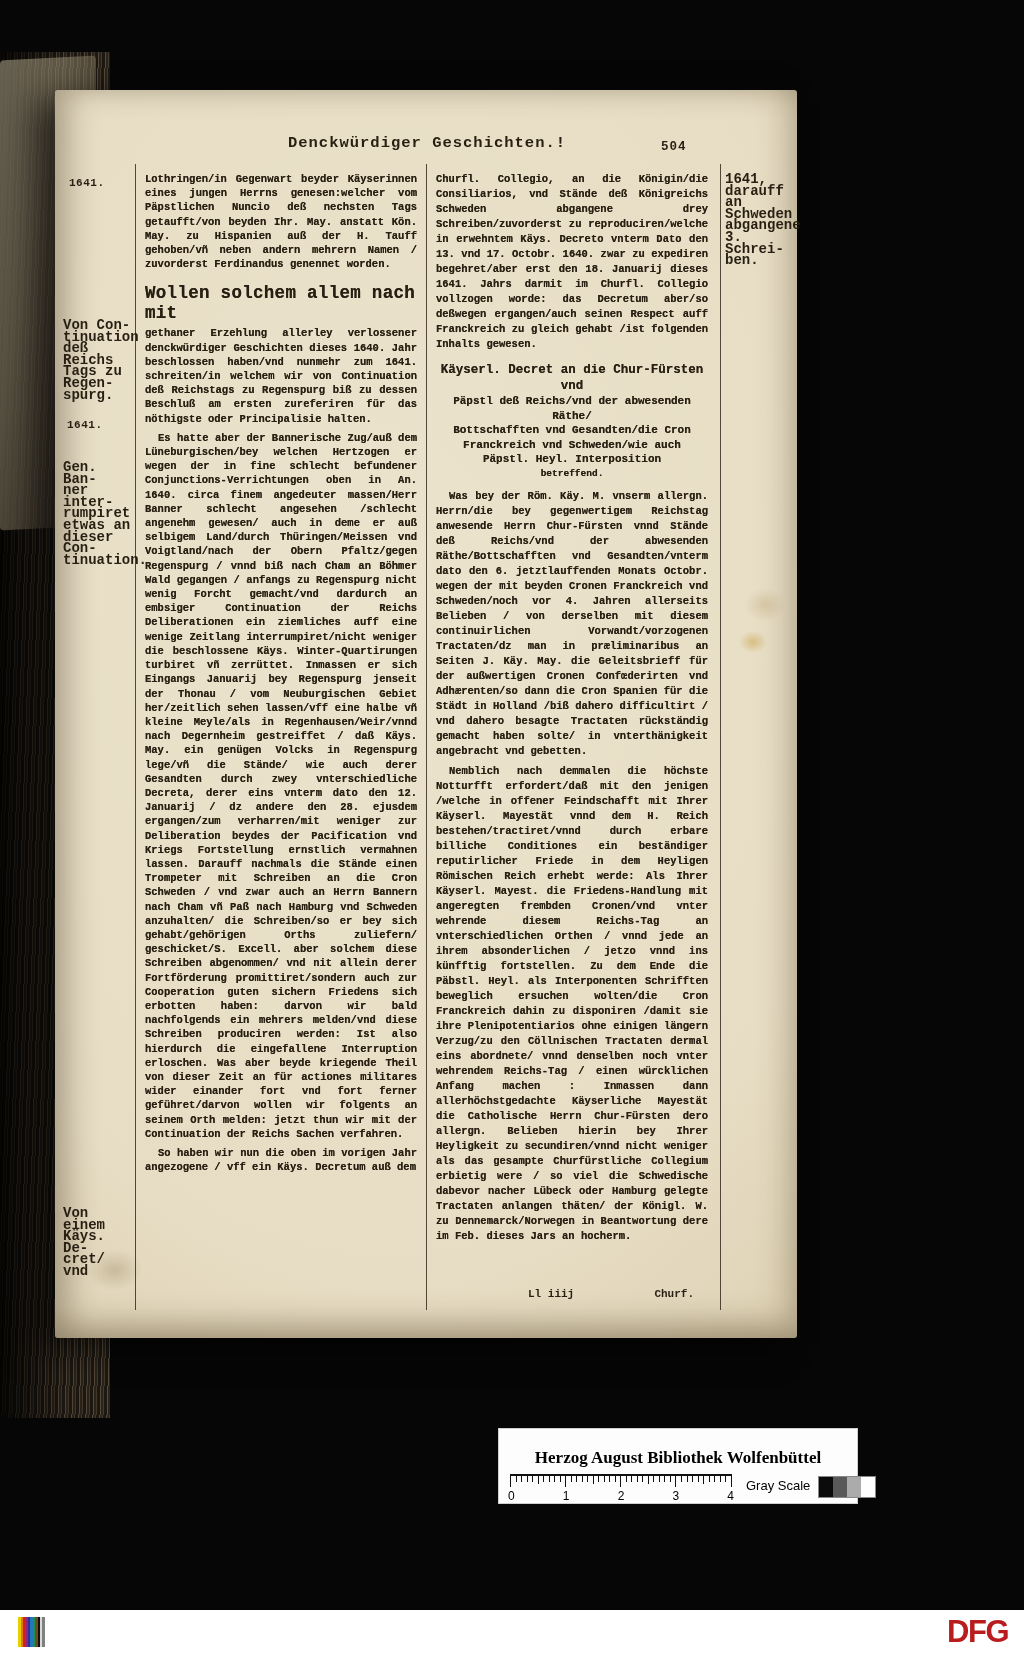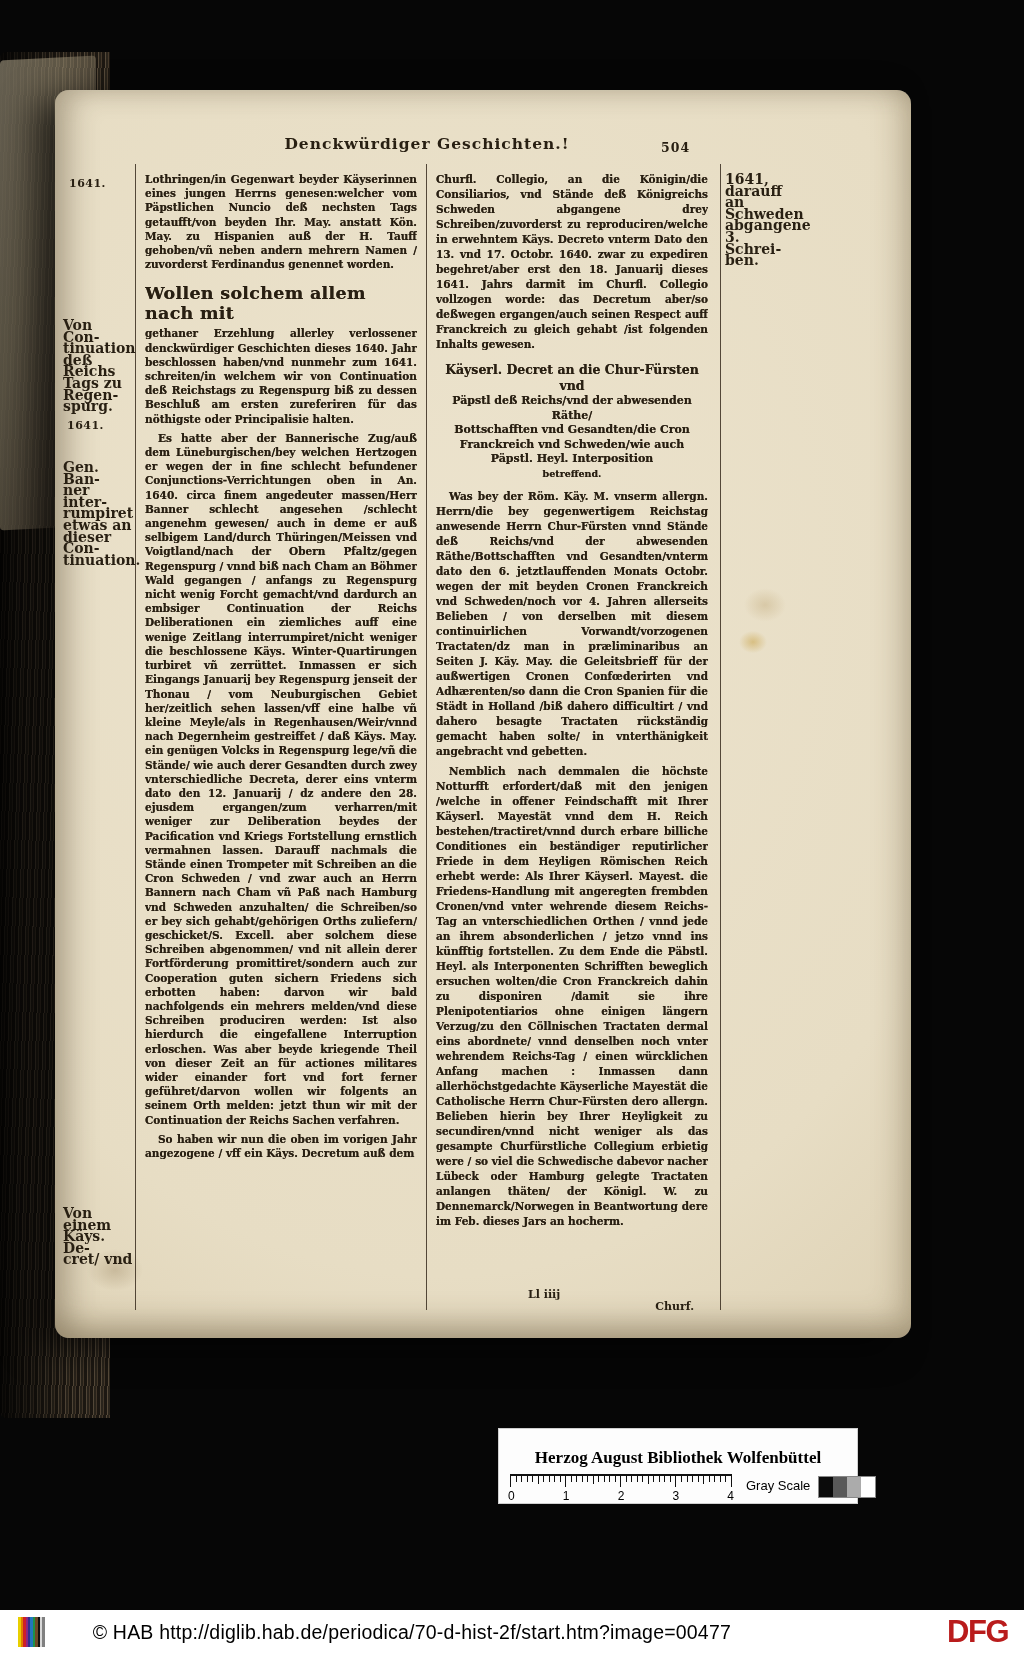--- a/index.html
+++ b/index.html
@@ -16,29 +16,30 @@
       repeating-linear-gradient(92deg,#564a3a 0 1px,#2a241b 1px 3px,#45392b 3px 4px,#1d1812 4px 7px);
     border-radius:6px 0 0 6px;
   }
   .corner-pages{
     position:absolute;left:0;top:58px;width:96px;height:470px;
     background:linear-gradient(100deg,#b5aa90 0%,#978c72 35%,#5c5242 70%,rgba(40,35,26,0) 100%);
     opacity:.55;transform:skewY(-3deg);
     border-radius:4px;
   }
   .page{
-    position:absolute;left:55px;top:90px;width:856px;height:1248px;
+    position:absolute;left:55px;top:90px;width:742px;height:1248px;
     background:
       radial-gradient(20px 16px at 698px 552px, rgba(198,158,62,.5), rgba(198,158,62,0) 70%),
       radial-gradient(30px 24px at 710px 515px, rgba(172,142,82,.28), rgba(172,142,82,0) 70%),
       radial-gradient(40px 30px at 60px 1180px, rgba(120,95,55,.25), rgba(120,95,55,0) 70%),
       radial-gradient(120% 100% at 45% 40%, #ece3cd 0%, #e7ddc4 55%, #dbceb0 82%, #c6b58f 100%);
     box-shadow:-20px 10px 34px rgba(0,0,0,.6), inset 16px 0 28px rgba(60,45,25,.28), inset -10px -16px 30px rgba(80,60,30,.28);
-    border-radius:14px;
+    border-radius:3px;
     color:#281f12;
+    font-family:Liberation Mono, monospace;
   }
   .running-title{
     position:absolute;left:80px;top:44px;width:584px;text-align:center;
     font-size:15.5px;font-weight:bold;letter-spacing:1px;
   }
   .page-number{position:absolute;left:606px;top:50px;font-size:12.5px;font-weight:bold;letter-spacing:1px;}
   .frame{
     position:absolute;left:80px;top:74px;width:584px;height:1146px;
     border-left:1.4px solid rgba(45,33,20,.8);
     border-right:1.4px solid rgba(45,33,20,.8);
@@ -62,21 +63,21 @@
   }
   .dec-heading{margin:10px 0 9px 0;text-align:center;font-weight:bold;}
   .dec-heading .l0{font-size:12.5px;line-height:16px;}
   .dec-heading .l1,.dec-heading .l2,.dec-heading .l3,.dec-heading .l4{font-size:11px;line-height:14.5px;}
   .dec-heading .l5{font-size:9.5px;line-height:13px;}
   .sig-row{
     position:absolute;left:381px;top:1198px;width:272px;display:flex;
     font-size:11px;font-weight:bold;
   }
   .sig-row .sig{margin-left:92px;}
-  .sig-row .catch{margin-left:auto;margin-right:14px;margin-top:12px;}
+  .sig-row .catch{margin-left:auto;margin-right:14px;}
   .margin-note{
     position:absolute;width:70px;font-size:14px;line-height:11.6px;font-weight:bold;
     white-space:pre-line;text-align:left;
   }
   .mn-year{font-size:11px;letter-spacing:.5px;}
   
   .gray-label{
     position:absolute;left:498px;top:1428px;width:360px;height:76px;
     background:#fdfdfd;color:#000;box-shadow:0 0 0 1px #cfcfcf inset;
     font-family:"Liberation Serif", serif;
@@ -245,15 +246,14 @@
       <div style="background: rgb(207, 32, 39);"></div>
       <div style="background: rgb(143, 38, 128);"></div>
       <div style="background: rgb(48, 48, 143);"></div>
       <div style="background: rgb(34, 118, 189);"></div>
       <div style="background: rgb(31, 146, 71);"></div>
       <div style="background: rgb(110, 74, 39);"></div>
       <div style="background: rgb(16, 16, 16);"></div>
       <div style="background: rgb(216, 216, 216);"></div>
       <div style="background: rgb(128, 128, 128);"></div>
     </div>
-  <div class="copyright">© HAB http://diglib.hab.de/periodica/70-d-hist-2f/start.htm?image=00477</div>
   <div class="dfg-logo" style="color: #b91c1c;">DFG</div>
 </div>
 
 </body></html>

